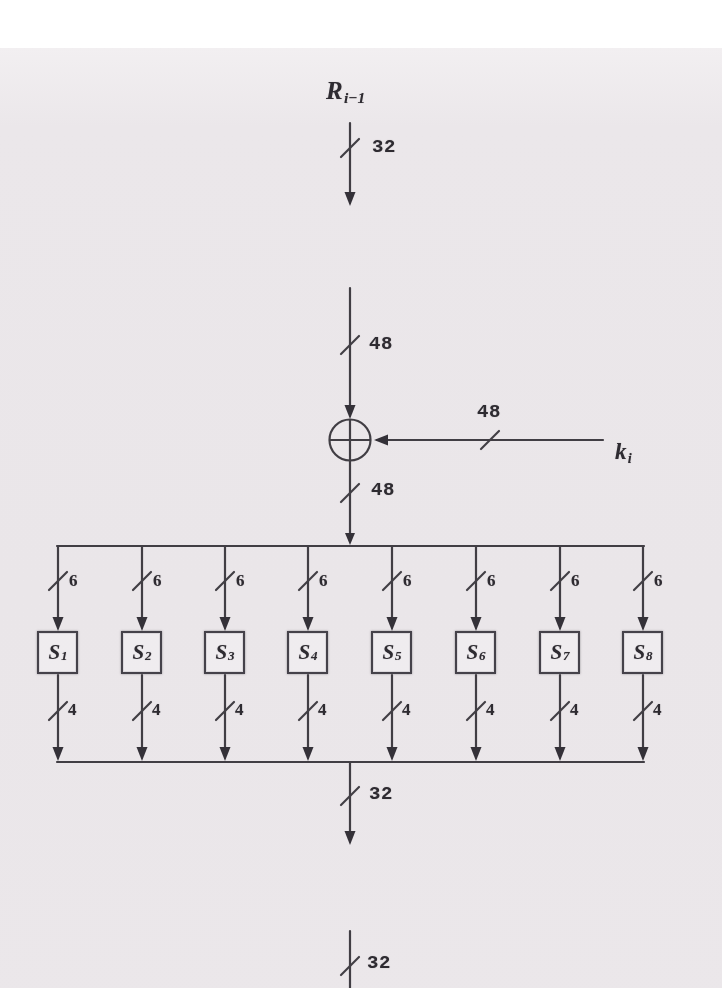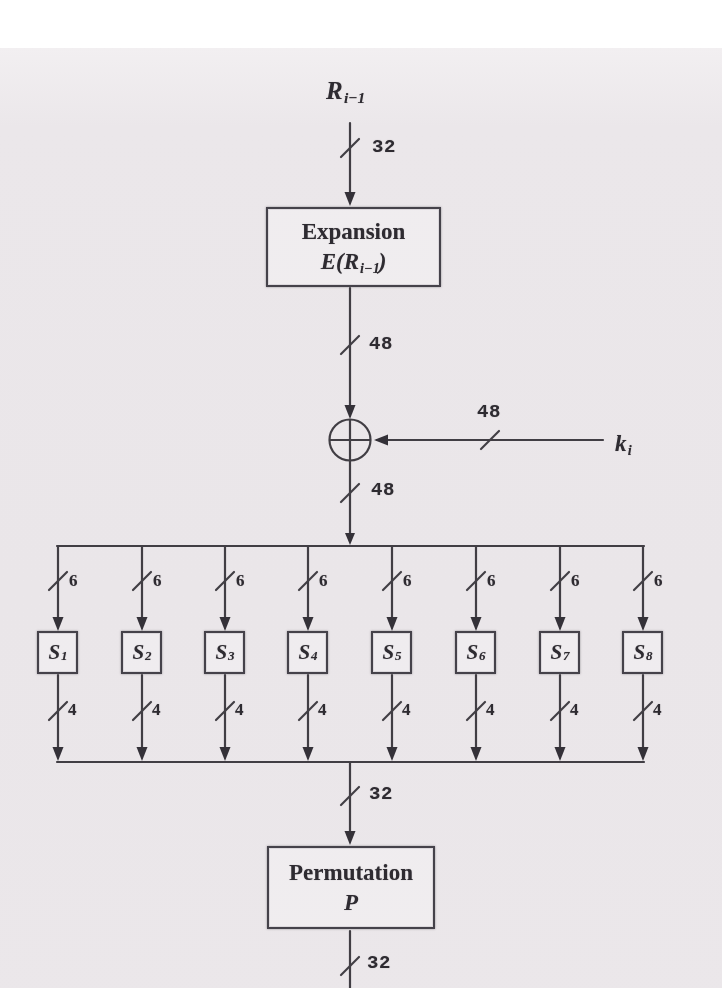--- a/index.html
+++ b/index.html
@@ -153,31 +153,23 @@
 
   <div class="lbl var" style="left:326px;top:30px;"><span>R</span><sub>i−1</sub></div>
 
   <div class="lbl bits" style="left:372px;top:90px;">32</div>
   <div class="lbl bits" style="left:369px;top:287px;">48</div>
   <div class="lbl bits" style="left:477px;top:355px;">48</div>
   <div class="lbl bits" style="left:371px;top:433px;">48</div>
   <div class="lbl bits" style="left:369px;top:737px;">32</div>
   <div class="lbl bits" style="left:367px;top:906px;">32</div>
 
-  <div class="lbl keyvar" style="left:615px;top:384px;"><span>k</span><sub>i</sub></div>
-
-  <div class="box" style="left:266px;top:159px;width:171px;height:76px;">
-    <div class="title">Expansion</div>
-    <div class="formula"><span>E(R</span><sub>i−1</sub><span>)</span></div>
-  </div>
-
-  <div class="box" style="left:267px;top:798px;width:164px;height:79px;">
-    <div class="title">Permutation</div>
-    <div class="formula">P</div>
-  </div>
+  <div class="lbl keyvar" style="left:615px;top:392px;"><span>k</span><sub>i</sub></div>
+
+
 
   <div id="sbox-layer">
       <div class="sbox" style="left: 37px; top: 583px;">
         <span>S</span>
         <sub>1</sub>
       </div>
       <div class="lbl small-bits" style="left: 69px; top: 524px;">6</div>
       <div class="lbl small-bits" style="left: 68px; top: 653px;">4</div>
       <div class="sbox" style="left: 121px; top: 583px;">
         <span>S</span>

